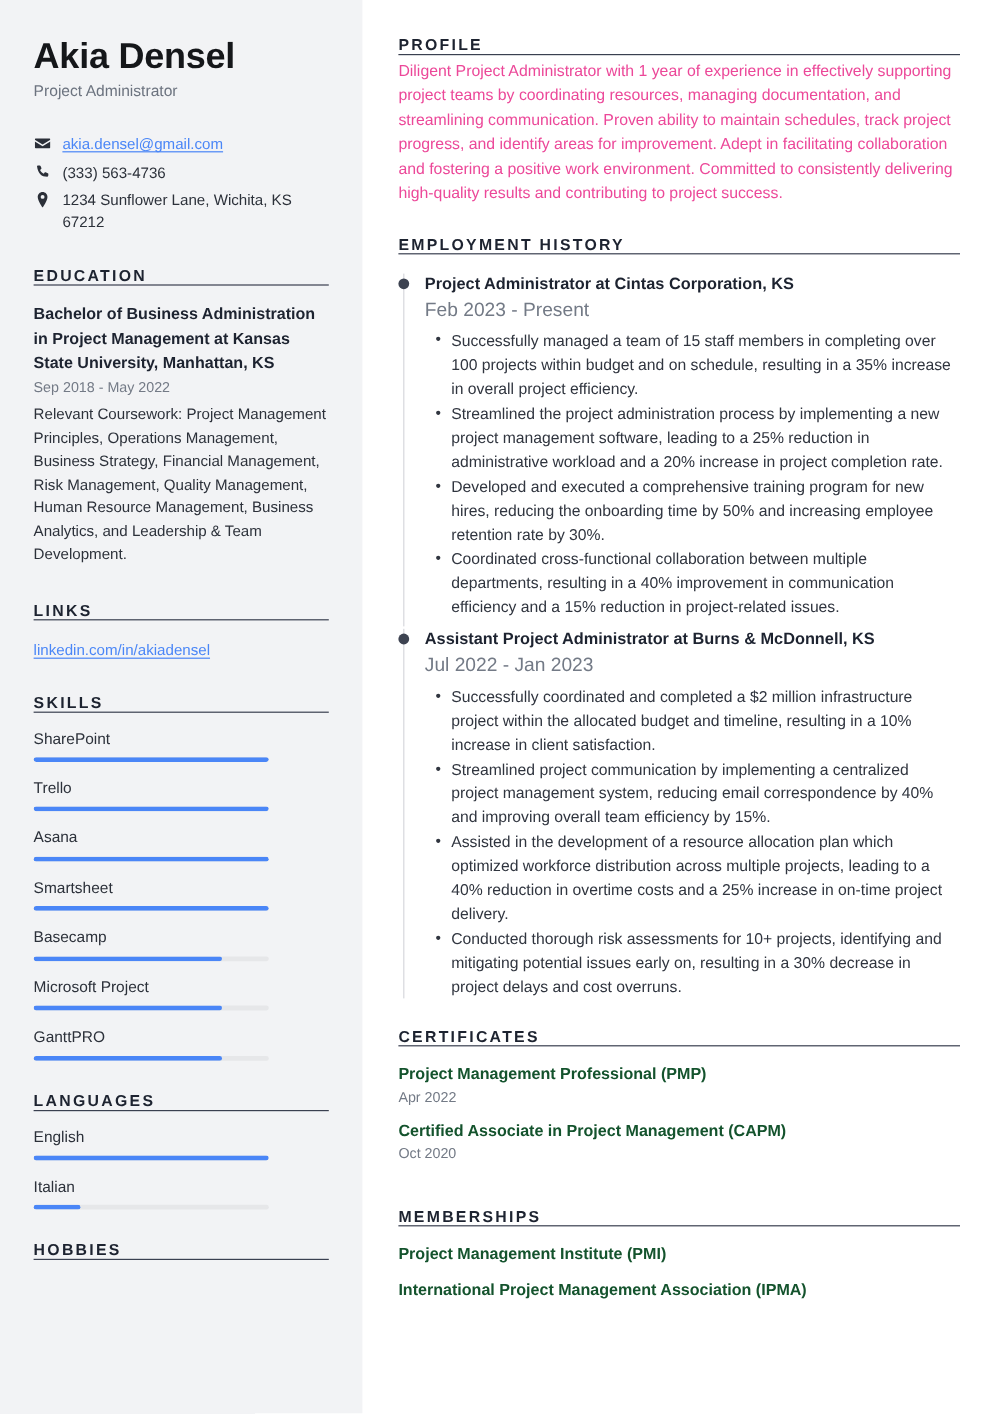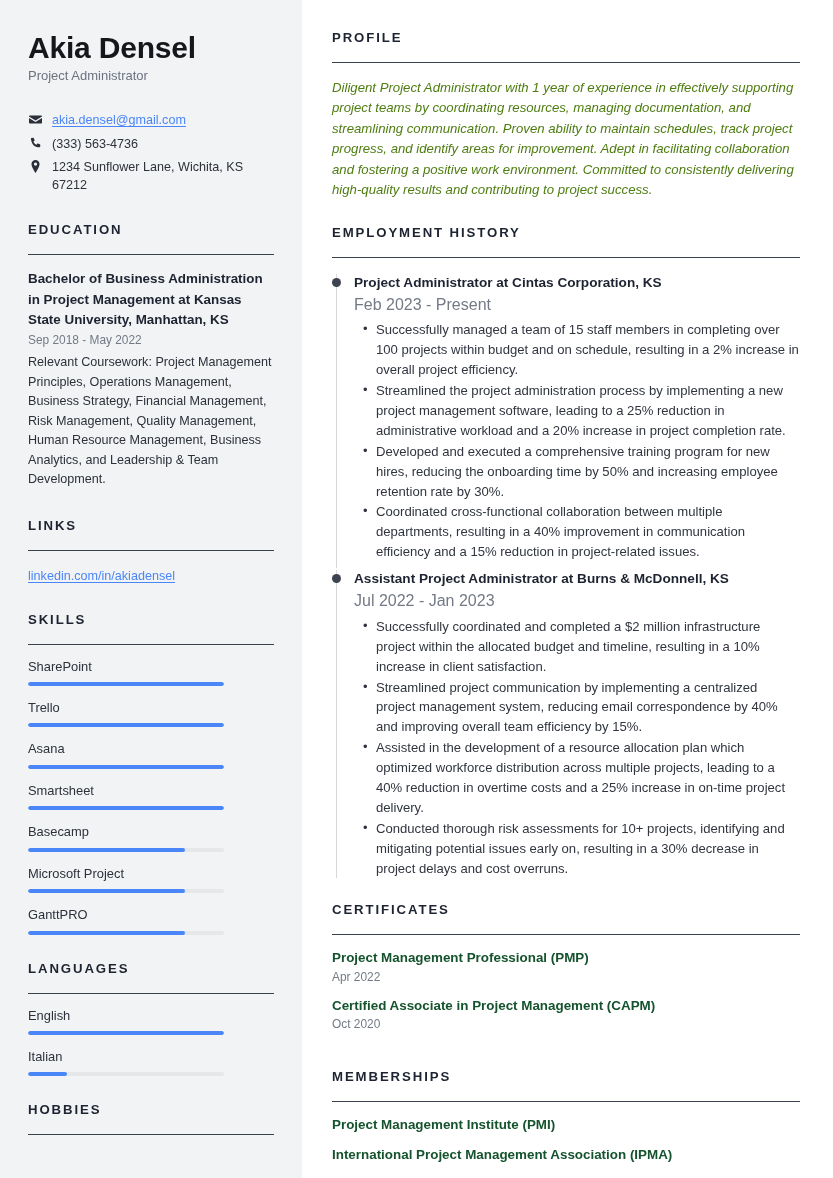--- a/index.html
+++ b/index.html
@@ -77,21 +77,21 @@
     text-underline-offset: 2px;
   }
 
   
   .sec-head {
     font-size: 13.2px;
     font-weight: 700;
     letter-spacing: 1.9px;
     color: #1d2330;
     text-transform: uppercase;
-    padding-bottom: 17px;
+    padding-bottom: 0;
     border-bottom: 1.6px solid #3a4050;
   }
 
   .sb-section { margin-top: 28px; }
   .sb-section.tight { margin-top: 26px; }
 
   .edu-degree {
     margin-top: 14px;
     font-size: 13.4px;
     font-weight: 700;
@@ -138,25 +138,24 @@
   
   .main {
     flex: 1;
     padding: 30px 33px 0 30px;
     overflow: hidden;
   }
 
   .m-section { margin-bottom: 24px; }
 
   .profile-text {
-    margin-top: 15px;
+    margin-top: 3px;
     font-size: 13.2px;
     line-height: 1.55;
-    color: #4d7c0f;
-    font-style: italic;
+    color: #ec4899;
   }
 
   .jobs { margin-top: 16px; }
 
   .job {
     position: relative;
     padding-left: 22px;
   }
   .job::before { 
     content: "";
@@ -367,21 +366,21 @@
 
     <section class="m-section">
       <div class="sec-head">EMPLOYMENT HISTORY</div>
       <div class="jobs">
 
         <div class="job">
           <span class="job-dot"></span>
           <div class="job-title-line">Project Administrator at Cintas Corporation, KS</div>
           <div class="job-date">Feb 2023 - Present</div>
           <ul class="job-bullets">
-            <li>Successfully managed a team of 15 staff members in completing over 100 projects within budget and on schedule, resulting in a 2% increase in overall project efficiency.</li>
+            <li>Successfully managed a team of 15 staff members in completing over 100 projects within budget and on schedule, resulting in a 35% increase in overall project efficiency.</li>
             <li>Streamlined the project administration process by implementing a new project management software, leading to a 25% reduction in administrative workload and a 20% increase in project completion rate.</li>
             <li>Developed and executed a comprehensive training program for new hires, reducing the onboarding time by 50% and increasing employee retention rate by 30%.</li>
             <li>Coordinated cross-functional collaboration between multiple departments, resulting in a 40% improvement in communication efficiency and a 15% reduction in project-related issues.</li>
           </ul>
         </div>
 
         <div class="job">
           <span class="job-dot"></span>
           <div class="job-title-line">Assistant Project Administrator at Burns &amp; McDonnell, KS</div>
           <div class="job-date">Jul 2022 - Jan 2023</div>

